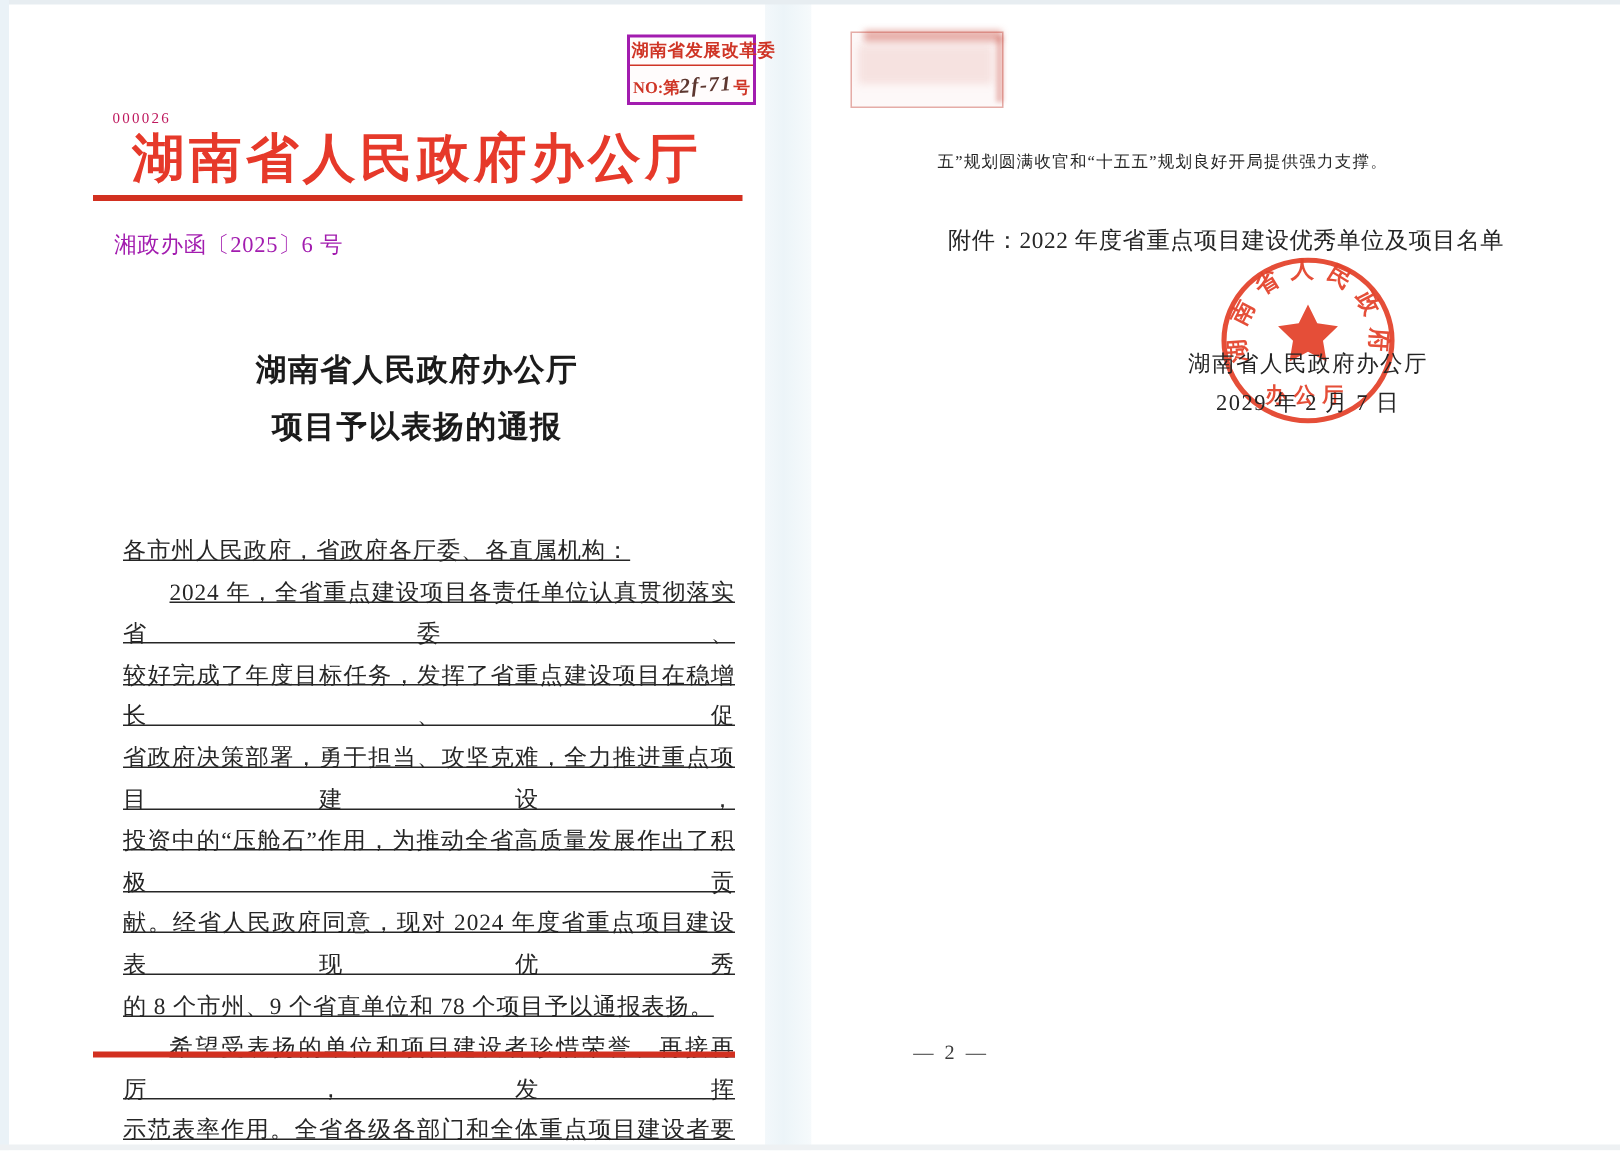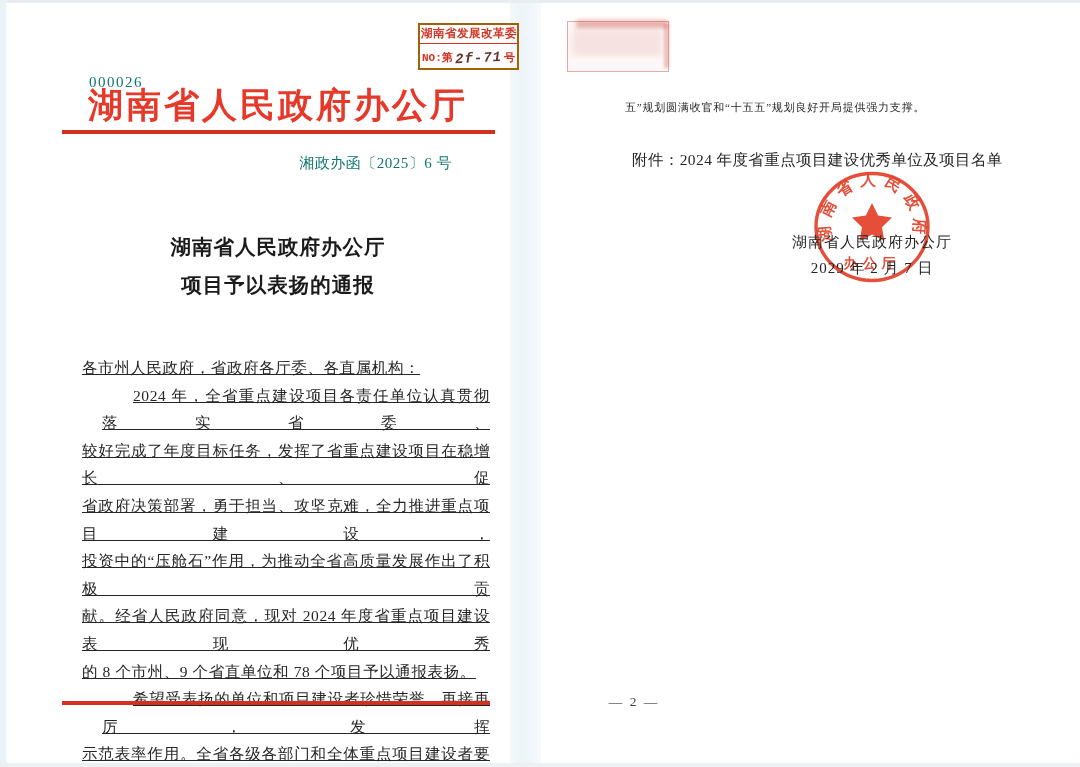--- a/index.html
+++ b/index.html
@@ -17,63 +17,63 @@
   .edge-top{position:absolute;left:0;top:0;width:1080px;height:3px;background:#e7edf1;}
   .edge-left{position:absolute;left:0;top:0;width:6px;height:767px;background:#eaf2f7;}
   .edge-bottom{position:absolute;left:0;top:763px;width:1080px;height:4px;background:#eef1f3;}
   .page{position:absolute;top:0;height:767px;background:#ffffff;}
   .page-left{left:6px;width:504px;}
   .page-right{left:541px;width:539px;}
   .seam{position:absolute;left:510px;top:0;width:31px;height:767px;
     background:linear-gradient(90deg,#f3f8fb, #ecf4f8 40%, #f6fafc);}
 
   
-  .doc-number{position:absolute;left:89px;top:74px;font-size:15px;color:#0f766e;letter-spacing:1.5px;}
+  .doc-number{position:absolute;left:75px;top:74px;font-size:10px;color:#be185d;letter-spacing:1.5px;}
   .letterhead{
     position:absolute;left:60px;top:82px;width:436px;
     text-align:center;font-size:35px;font-weight:bold;color:#e6392a;
     letter-spacing:3px;white-space:nowrap;
   }
   .approval-stamp{
-    position:absolute;left:418px;top:23px;width:101px;height:47px;
-    border:2px solid #a16207;color:#cf3526;box-sizing:border-box;
+    position:absolute;left:418px;top:23px;width:86px;height:47px;
+    border:2px solid #a21caf;color:#cf3526;box-sizing:border-box;
     display:flex;flex-direction:column;justify-content:space-between;
     background:rgba(255,245,243,.25);
   }
   .approval-line1{
     font-size:11.5px;text-align:center;letter-spacing:.5px;white-space:nowrap;
     border-bottom:1.5px solid #cf3526;padding:1px 1px 2px 1px;font-weight:bold;
   }
   .approval-line2{
-    display:flex;align-items:flex-start;justify-content:space-between;
-    font-size:11px;padding:0 2px 2px 2px;font-weight:bold;white-space:nowrap;font-family:Liberation Mono, monospace;
+    display:flex;align-items:flex-end;justify-content:space-between;
+    font-size:11px;padding:0 2px 2px 2px;font-weight:bold;white-space:nowrap;
   }
   .approval-handwriting{
     font-style:italic;color:#5d3730;font-size:14px;font-weight:bold;
     transform:rotate(-3deg);letter-spacing:1px;
   }
   .red-rule{position:absolute;background:#d23020;}
   .rule-top{left:62px;top:130px;width:433px;height:4px;}
   .rule-bottom{left:62px;top:701px;width:428px;height:3.5px;}
   .ref-number{
-    position:absolute;left:52px;top:154px;width:400px;
-    text-align:right;font-size:15px;color:#0f766e;letter-spacing:.5px;white-space:nowrap;
+    position:absolute;left:76px;top:154px;width:400px;
+    font-size:15px;color:#a21caf;letter-spacing:.5px;white-space:nowrap;
   }
   .doc-title{
     position:absolute;left:56px;top:228px;width:444px;
     text-align:center;font-size:20.5px;font-weight:bold;color:#1b1b1b;
     line-height:38px;letter-spacing:1px;
   }
   .body-block{
     position:absolute;left:82px;top:354px;width:408px;
     font-size:15.5px;color:#262626;line-height:27.6px;letter-spacing:.6px;
   }
   .body-line{white-space:nowrap;text-decoration:underline;}
   .body-line.j{white-space:normal;text-align:justify;text-align-last:justify;}
-  .body-line.indent{text-indent:2em;margin-left:20px;}
+  .body-line.indent{text-indent:2em;}
 
   
   .faint-stamp{
     position:absolute;left:567px;top:21px;width:102px;height:51px;
     border:1.5px solid rgba(205,95,85,.5);box-sizing:border-box;
     background:rgba(236,190,184,.10);
   }
   .faint-stamp .smear-top{
     position:absolute;left:8px;top:-2px;width:92px;height:8px;
     background:rgba(198,62,50,.38);filter:blur(2px);
@@ -158,21 +158,21 @@
   <div class="red-rule rule-bottom"></div>
 
   <div class="faint-stamp">
     <div class="smear-top"></div>
     <div class="smear-body"></div>
     <div class="smear-right"></div>
   </div>
 
   <div class="continuation-line">五”规划圆满收官和“十五五”规划良好开局提供强力支撑。</div>
 
-  <div class="attachment-line">附件：2024 年度省重点项目建设优秀单位及项目名单</div>
+  <div class="attachment-line">附件：2022 年度省重点项目建设优秀单位及项目名单</div>
 
   <svg class="seal" viewBox="-67 -67 134 134" xmlns="http://www.w3.org/2000/svg">
     <ellipse cx="0" cy="0" rx="56" ry="53.5" fill="none" stroke="#e23a22" stroke-width="3.4" opacity="0.95"></ellipse>
     <g fill="#e23a22" opacity="0.95">
       <path transform="translate(0,-3)" d="M0,-21 L6.17,-8.49 L19.97,-6.49 L9.99,3.24 L12.35,16.99 L0,10.5 L-12.35,16.99 L-9.99,3.24 L-19.97,-6.49 L-6.17,-8.49 Z"></path>
     </g>
     <defs>
       <path id="sealArc" d="M -34 25 A 42.2 42.2 0 1 1 34 25" fill="none"></path>
     </defs>
     <text font-size="15.5" fill="#e23a22" letter-spacing="7.5" opacity="0.95" font-family="Liberation Serif, DejaVu Serif, serif" font-weight="bold">

